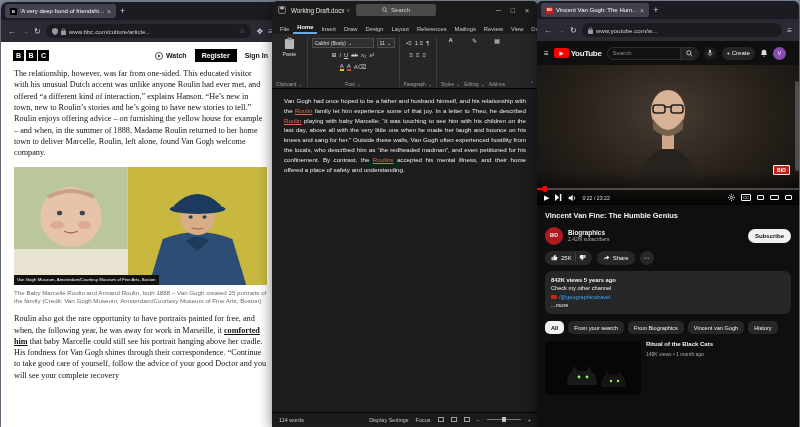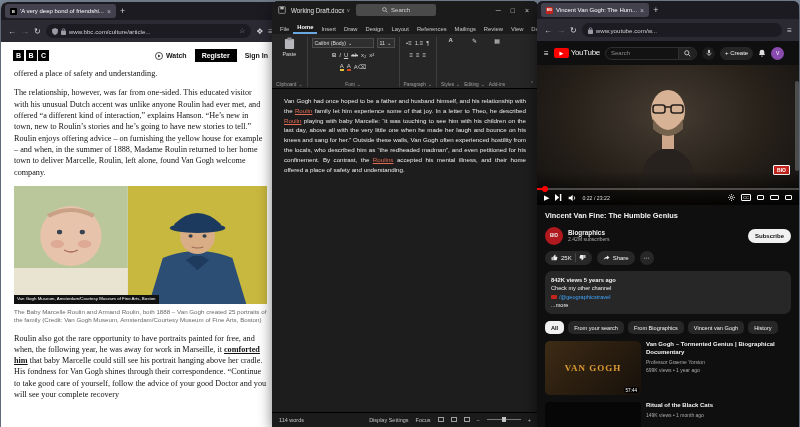--- a/index.html
+++ b/index.html
@@ -63,21 +63,21 @@
   .wd-doc{height:calc(100% - 103px);background:#1d1d1d;overflow:hidden}
   .doc-p{font-size:6.2px;line-height:1.58;color:#ececec;padding:7px 12px;text-align:justify;font-family:"Liberation Sans",sans-serif}
   .doclink{color:#de6a52;text-decoration:underline}
   .wd-status{height:14px;background:#1b1b1b;border-top:1px solid #000;display:flex;align-items:center;gap:7px;padding:0 7px;font-size:5.5px;color:#c2c2c2}
   .zoom-track{width:34px;height:1px;background:#777;position:relative;flex:none}
   .zoom-thumb{position:absolute;left:15px;top:-2px;width:4px;height:5px;background:#c2c2c2}
   .view-sq{width:6px;height:5px;border:1px solid #9f9f9f;display:inline-block}
   
   .yt-page{height:calc(100% - 40px);background:#0f0f0f;position:relative;overflow:hidden;color:#f1f1f1}
   .yt-header{height:24px;display:flex;align-items:center;gap:5px;padding:0 7px}
-  .yt-logo{display:flex;align-items:flex-start;gap:2px;font-weight:normal;font-size:8px;letter-spacing:-.3px;flex:none}
+  .yt-logo{display:flex;align-items:flex-end;gap:2px;font-weight:bold;font-size:8px;letter-spacing:-.3px;flex:none}
   .yt-logo-mark{width:15px;height:10px;background:#f00;border-radius:2px;display:flex;align-items:center;justify-content:center;color:#fff;font-size:5px}
   .yt-search{flex:1;max-width:92px;height:13px;border:1px solid #2f2f2f;background:#121212;border-radius:7px;display:flex;align-items:center;overflow:hidden}
   .yt-search-txt{flex:1;padding:0 5px;font-size:6px;color:#8a8a8a}
   .yt-search-btn{width:18px;height:100%;background:#222;display:flex;align-items:center;justify-content:center;border-left:1px solid #2f2f2f}
   .yt-round{width:13px;height:13px;border-radius:50%;background:#1c1c1c;display:flex;align-items:center;justify-content:center;flex:none}
   .yt-create{height:13px;background:#252525;border-radius:7px;display:flex;align-items:center;gap:2px;padding:0 5px;font-size:6px;flex:none}
   .yt-avatar{width:13px;height:13px;border-radius:50%;background:#8a4baf;flex:none;display:flex;align-items:center;justify-content:center;font-size:5px;color:#fff}
   .player{height:140px;background:radial-gradient(ellipse at 50% 35%,#463c33 0%,#262019 55%,#121010 100%);position:relative}
   .bio-badge{position:absolute;right:9px;bottom:30px;background:#c4241b;color:#fff;font-weight:bold;font-size:5px;padding:1px 3px;border:1px solid #fff;border-radius:1px}
   .player-grad{position:absolute;left:0;right:0;bottom:0;height:34px;background:linear-gradient(transparent,rgba(0,0,0,.85))}
@@ -162,21 +162,20 @@
         <svg width="8" height="8" viewBox="0 0 12 12">
             <circle cx="6" cy="6" r="5.3" fill="none" stroke="#141414" stroke-width="1.1"></circle>
             <path d="M4.8 3.8 L8.2 6 L4.8 8.2 Z" fill="#141414"></path>
           </svg>
         <span>Watch</span>
       </span>
       <span class="btn-register">Register</span>
       <span class="hdr-item">Sign In</span>
     </div>
     <div class="article">
-      <p>offered a place of safety and understanding.</p>
       <p>The relationship, however, was far from one-sided. This educated visitor with his unusual Dutch accent was unlike anyone Roulin had ever met, and offered “a different kind of interaction,” explains Hanson. “He’s new in town, new to Roulin’s stories and he’s going to have new stories to tell.” Roulin enjoys offering advice – on furnishing the yellow house for example – and when, in the summer of 1888, Madame Roulin returned to her home town to deliver Marcelle, Roulin, left alone, found Van Gogh welcome company.</p>
       <div class="art-img">
         <svg viewBox="0 0 100 118" preserveAspectRatio="none" style="width:45%">
           <rect width="100" height="118" fill="#b9c79a"></rect>
           <rect y="82" width="100" height="36" fill="#e9e4d2"></rect>
           <ellipse cx="50" cy="50" rx="27" ry="30" fill="#e7c3ac"></ellipse>
           <ellipse cx="38" cy="58" rx="6" ry="4" fill="#d89a85" opacity=".6"></ellipse>
           <ellipse cx="62" cy="58" rx="6" ry="4" fill="#d89a85" opacity=".6"></ellipse>
           <circle cx="40" cy="46" r="2.3" fill="#39424f"></circle>
             <circle cx="60" cy="46" r="2.3" fill="#39424f"></circle>
@@ -479,31 +478,20 @@
         <div>...more</div>
       </div>
       <div class="chips">
         <span class="chip active">All</span>
         <span class="chip">From your search</span>
         <span class="chip">From Biographics</span>
         <span class="chip">Vincent van Gogh</span>
         <span class="chip">History</span>
       </div>
       <div class="sug">
-        <span class="sug-thumb thumb1">
-          <span class="thumb1-label">VAN GOGH</span>
-          <span class="dur">57:44</span>
-        </span>
-        <span class="sug-info">
-          <div class="sug-title">Van Gogh ~ Tormented Genius | Biographical Documentary</div>
-          <div class="sug-ch">Professor Graeme Yorston</div>
-          <div class="sug-meta">699K views • 1 year ago</div>
-        </span>
-      </div>
-      <div class="sug">
         <span class="sug-thumb thumb2">
           <svg width="96" height="54" viewBox="0 0 96 54">
             <rect width="96" height="54" fill="#060606"></rect>
             <path d="M22 44 q0-11 5-13 l2-6 4 5 q4-1 8 0 l4-5 2 6 q5 2 5 13 z" fill="#191919"></path>
             <circle cx="34" cy="36" r="1.4" fill="#8cff57"></circle>
               <circle cx="42" cy="36" r="1.4" fill="#8cff57"></circle>
             <path d="M56 46 q0-9 4-11 l2-5 3 4 q3-1 7 0 l3-4 2 5 q4 2 4 11 z" fill="#151515"></path>
             <circle cx="66" cy="40" r="1.2" fill="#8cff57"></circle>
               <circle cx="73" cy="40" r="1.2" fill="#8cff57"></circle>
           </svg>

